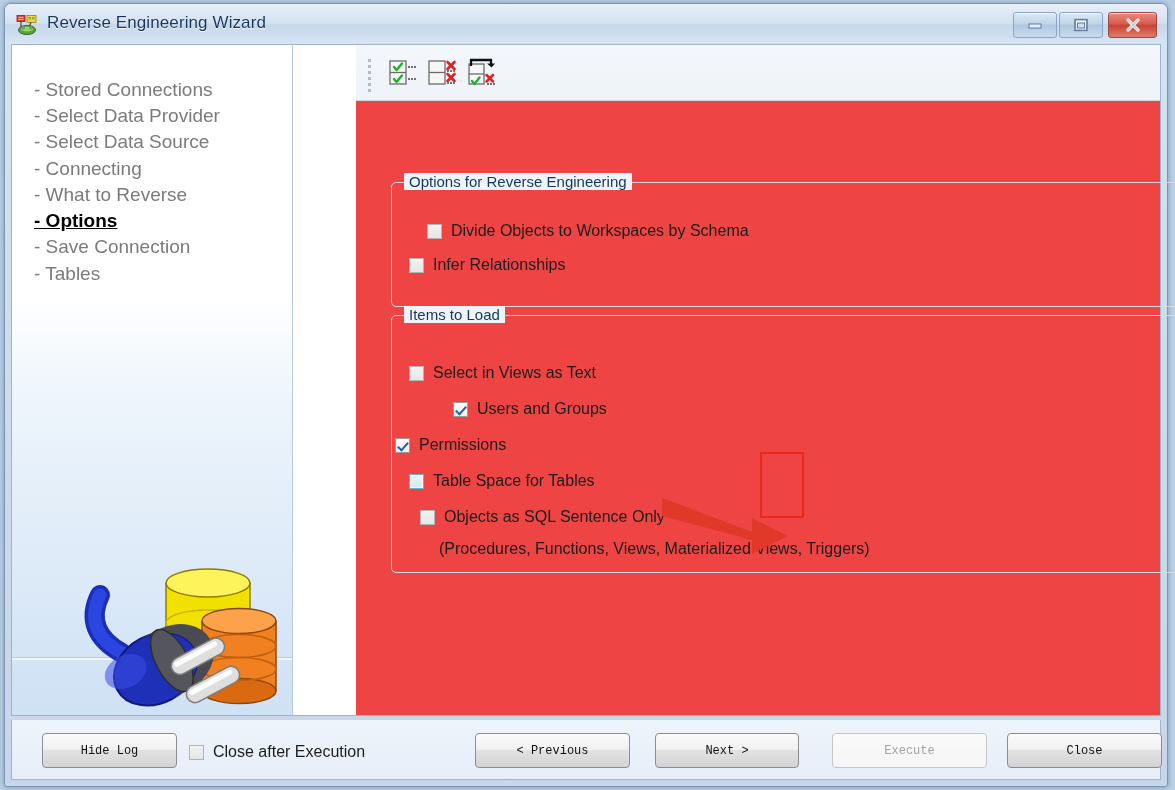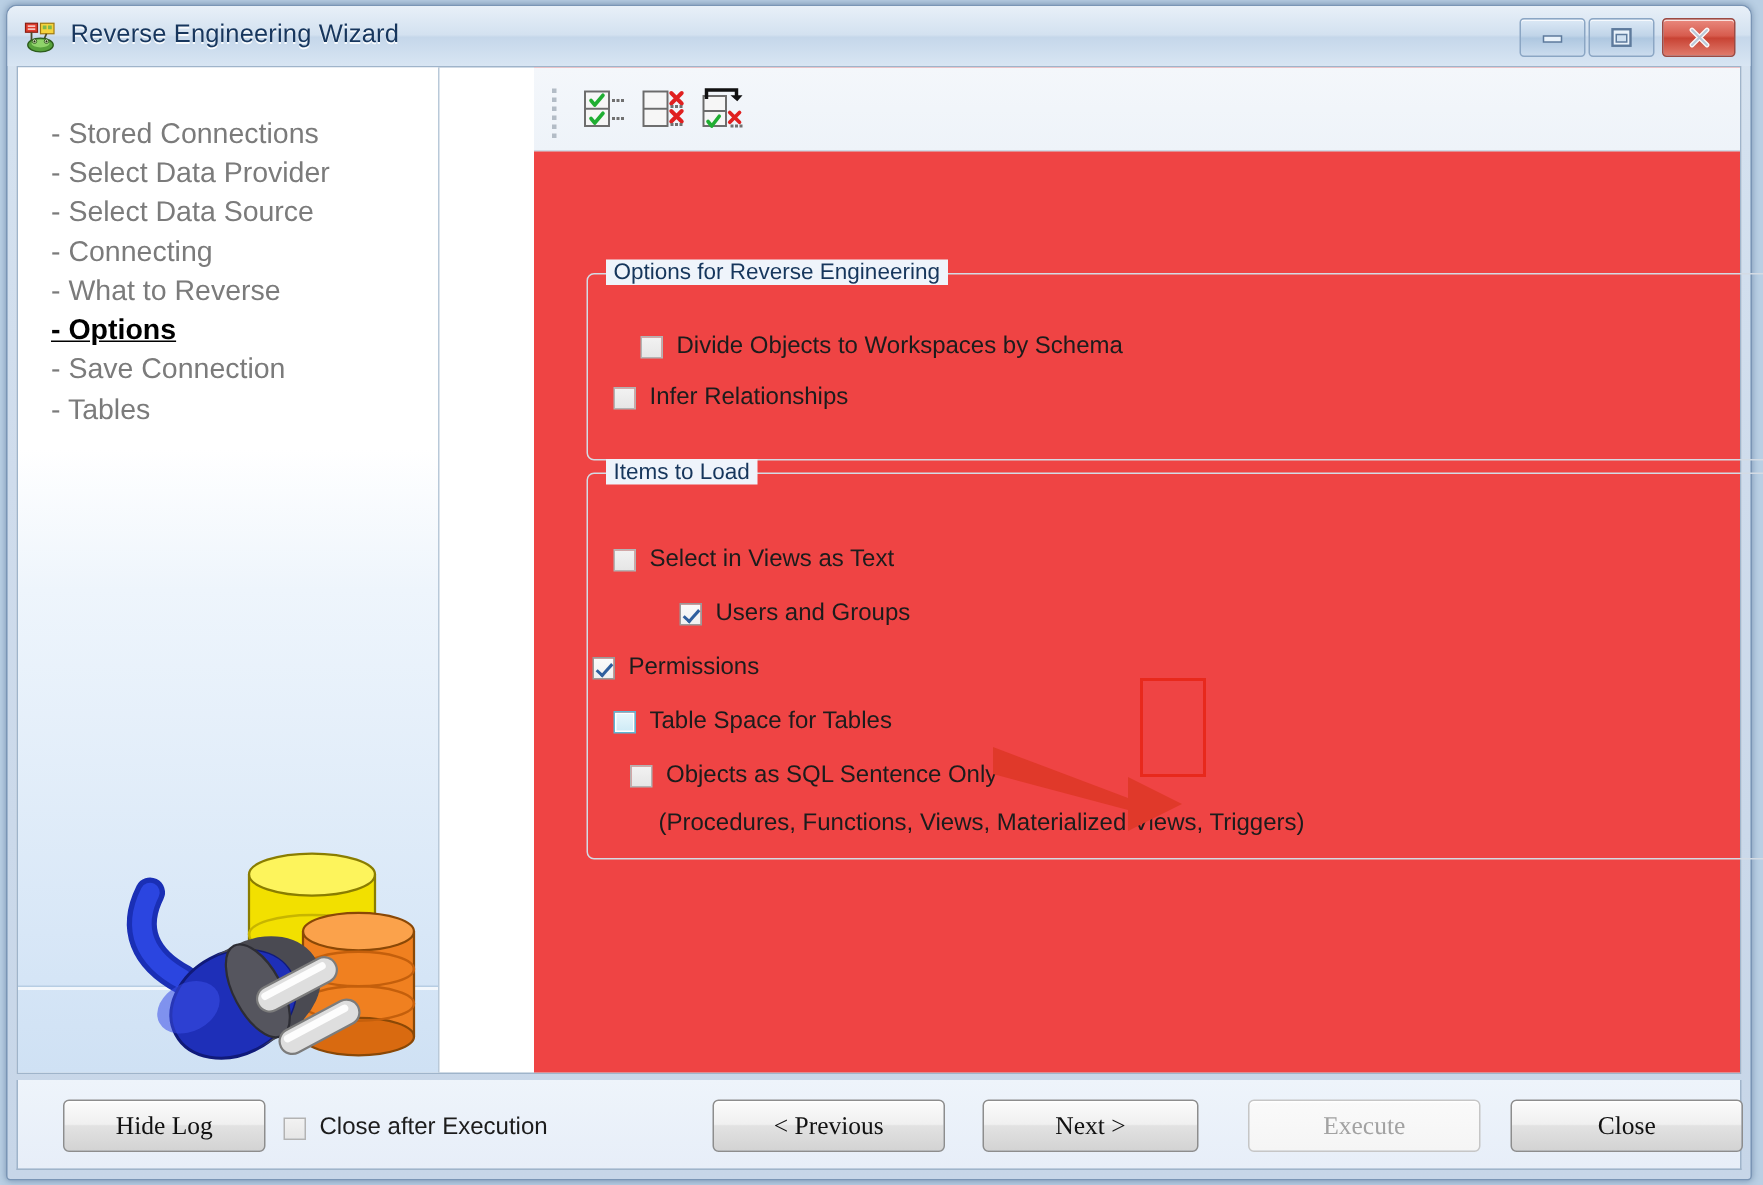--- a/index.html
+++ b/index.html
@@ -142,21 +142,21 @@
     position:absolute;left:6px;bottom:6px;width:1150px;height:60px;
     background:linear-gradient(to bottom,#eef4fb 0%,#e7eef8 100%);
     border:1px solid #9fb4ca;border-top:none;box-sizing:border-box;
   }
   .btn{
     position:absolute;top:13px;height:35px;
     box-sizing:border-box;
     border:1px solid #8d8d8d;border-radius:4px;
     background:linear-gradient(to bottom,#fbfbfb 0%,#f0f0f0 47%,#e2e2e2 50%,#d3d3d3 100%);
     box-shadow:inset 0 1px 0 #fff;
-    font-family:Liberation Serif, serif;font-size:17px;color:#111;
+    font-family:Liberation Mono, monospace;font-size:12px;color:#111;
     cursor:default;
   }
   .btn.disabled{
     color:#a2a2a2;border:1px solid #c6c6c6;
     background:linear-gradient(to bottom,#fafafa 0%,#f5f5f5 100%);
   }
   #btn-hidelog{left:30px;width:135px;}
   #btn-previous{left:463px;width:155px;}
   #btn-next{left:643px;width:144px;}
   #btn-execute{left:820px;width:155px;}

